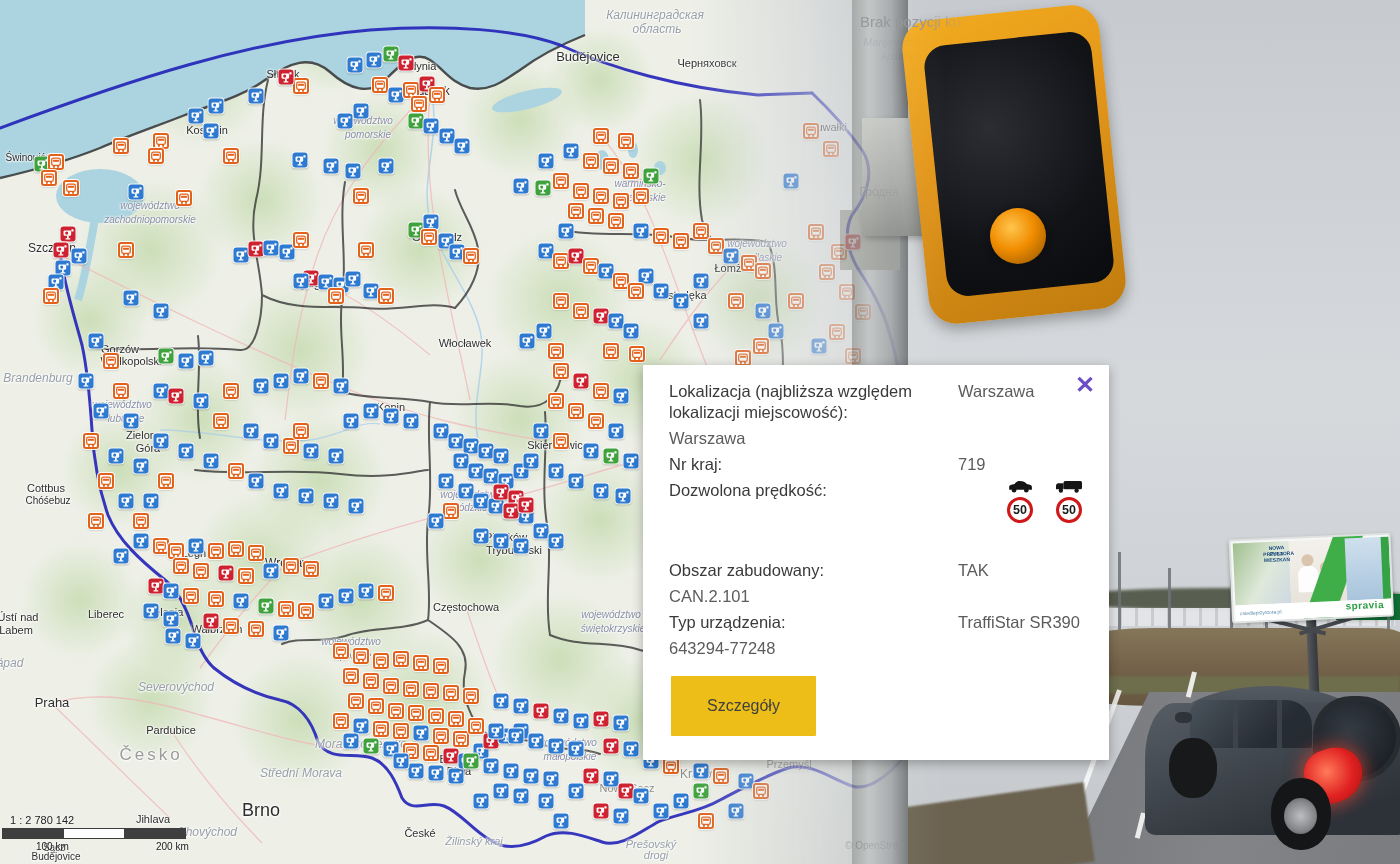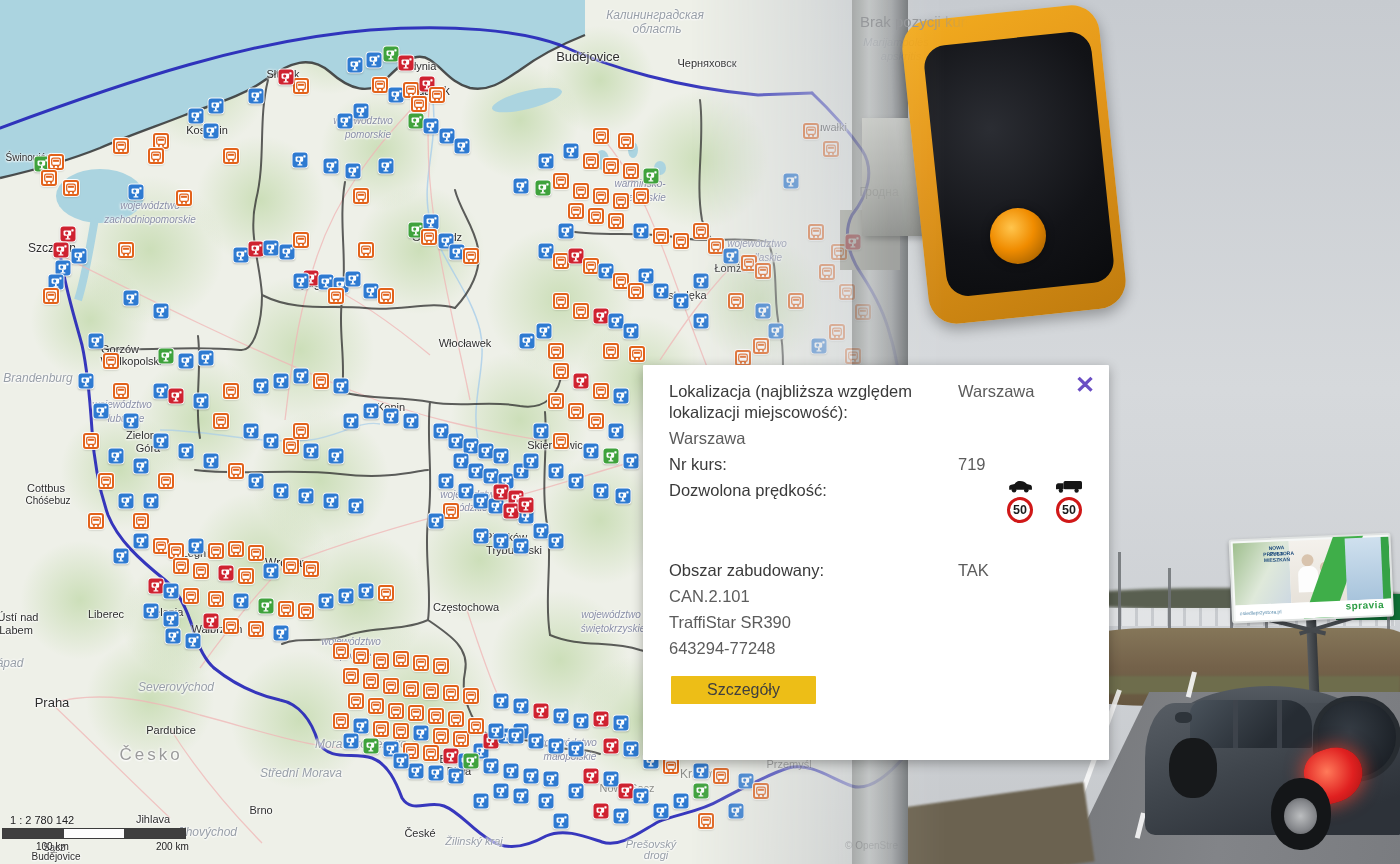--- a/index.html
+++ b/index.html
@@ -96,21 +96,21 @@
   .prow{display:flex;font-size:16.5px;line-height:21px;margin-bottom:5px;}
   .prow .pl{width:289px;flex:none;color:#3a3a3a;}
   .prow .pv{flex:1;color:#5c5c5c;}
   #speedrow{min-height:64px;margin-bottom:2px;}
   #speedicons{display:flex;gap:20px;padding-left:48px;}
   .sp-stack{display:flex;flex-direction:column;align-items:center;gap:4px;}
   .sp-stack svg{display:block;}
   .sp-circle{width:26px;height:26px;border-radius:50%;background:#fff;border:3.5px solid #d01818;box-sizing:border-box;
      display:flex;align-items:center;justify-content:center;font-size:12.5px;font-weight:bold;color:#1c1c1c;}
   #gap1{height:14px;}
-  #detailsbtn{margin:12px 0 0 2px;background:#edbe17;border:none;padding:5px 36px;font-size:16px;color:#3f3f3f;
+  #detailsbtn{margin:12px 0 0 2px;background:#edbe17;border:none;padding:21px 36px;font-size:16px;color:#3f3f3f;
      font-family:"Liberation Sans",sans-serif;cursor:pointer;border-radius:1px;}
 </style>
 </head>
 <body>
 
 <div id="app">
 
   <div id="map">
     <div id="blobs">
         <div class="blob" style="left: 0px; top: 0px; width: 120px; height: 120px;"></div>
@@ -257,21 +257,21 @@
         <span class="lbl city" style="left: 106px; top: 614px; font-size: 11px;">Liberec</span>
         <span class="lbl city" style="left: 18px; top: 617px; font-size: 11px;">Ústí nad</span>
         <span class="lbl city" style="left: 16px; top: 630px; font-size: 11px;">Labem</span>
         <span class="lbl city" style="left: 52px; top: 702px; font-size: 13px;">Praha</span>
         <span class="lbl city" style="left: 171px; top: 730px; font-size: 11px;">Pardubice</span>
         <span class="lbl country" style="left: 151px; top: 755px; font-size: 17px;">Česko</span>
         <span class="lbl region" style="left: 176px; top: 687px; font-size: 12px;">Severovýchod</span>
         <span class="lbl region" style="left: -12px; top: 663px; font-size: 12px;">Severozápad</span>
         <span class="lbl city" style="left: 153px; top: 819px; font-size: 11px;">Jihlava</span>
         <span class="lbl region" style="left: 207px; top: 832px; font-size: 12px;">Jihovýchod</span>
-        <span class="lbl city" style="left: 261px; top: 810px; font-size: 11px;">Brno</span>
+        <span class="lbl city" style="left: 261px; top: 810px; font-size: 18px;">Brno</span>
         <span class="lbl city" style="left: 54px; top: 847px; font-size: 10px;">Sącz</span>
         <span class="lbl city" style="left: 56px; top: 856px; font-size: 10px;">Budějovice</span>
         <span class="lbl region" style="left: 301px; top: 773px; font-size: 12px;">Střední Morava</span>
         <span class="lbl region" style="left: 361px; top: 744px; font-size: 12px;">Moravskoslezsko</span>
         <span class="lbl voiv" style="left: 351px; top: 641px; font-size: 10px;">województwo</span>
         <span class="lbl voiv" style="left: 353px; top: 655px; font-size: 10px;">opolskie</span>
         <span class="lbl city" style="left: 459px; top: 759px; font-size: 11px;">Bielsko-</span>
         <span class="lbl city" style="left: 459px; top: 771px; font-size: 11px;">Biała</span>
         <span class="lbl voiv" style="left: 567px; top: 742px; font-size: 10px;">województwo</span>
         <span class="lbl voiv" style="left: 570px; top: 756px; font-size: 10px;">małopolskie</span>
@@ -3338,21 +3338,21 @@
     <div id="closex">✕</div>
 
     <div class="prow">
       <div class="pl">Lokalizacja (najbliższa względem lokalizacji miejscowość):</div>
       <div class="pv">Warszawa</div>
     </div>
     <div class="prow">
       <div class="pv">Warszawa</div>
     </div>
     <div class="prow">
-      <div class="pl">Nr kurs:</div>
+      <div class="pl">Nr kraj:</div>
       <div class="pv">719</div>
     </div>
     <div class="prow" id="speedrow">
       <div class="pl">Dozwolona prędkość:</div>
       <div class="pv">
         <div id="speedicons">
           <div class="sp-stack">
             <svg width="28" height="13" viewBox="0 0 24 12">
                 <path d="M2,9 L2,6.2 C2,5.2 3,4.6 4,4.3 L7,3.6 C8.2,2 9.8,1 12,1 C14.8,1 16.8,2 18.4,3.7 L21,4.3 C22.2,4.6 23,5.3 23,6.6 L23,9 Z" fill="#151515"></path>
                 <circle cx="6.5" cy="9.4" r="2.1" fill="#151515"></circle>
@@ -3374,20 +3374,21 @@
     </div>
     <div id="gap1"></div>
     <div class="prow">
       <div class="pl">Obszar zabudowany:</div>
       <div class="pv">TAK</div>
     </div>
     <div class="prow">
       <div class="pv">CAN.2.101</div>
     </div>
     <div class="prow">
+      <div class="pl">Typ urządzenia:</div>
       <div class="pv">TraffiStar SR390</div>
     </div>
     <div class="prow">
       <div class="pv">643294-77248</div>
     </div>
     <button id="detailsbtn">Szczegóły</button>
   </div>
 
 </div>
 

